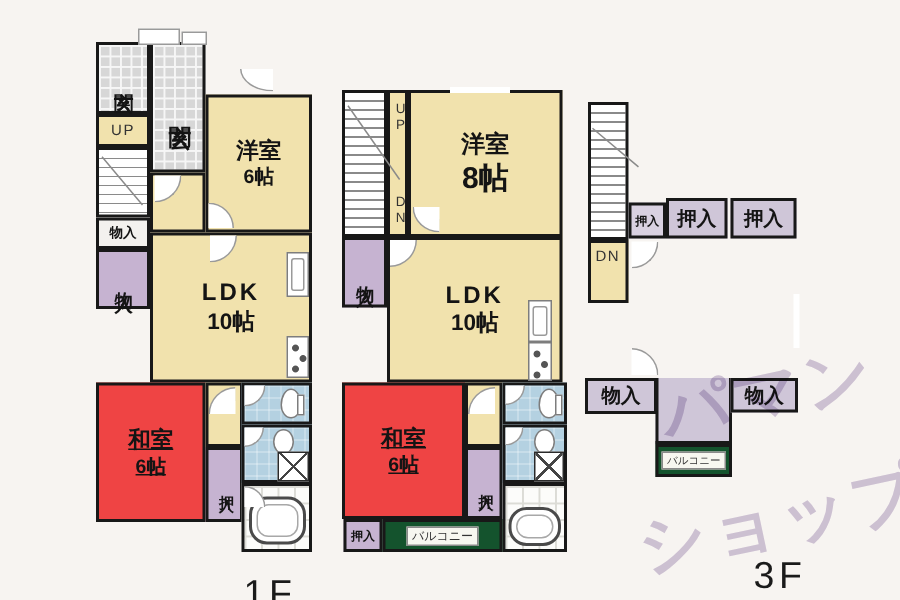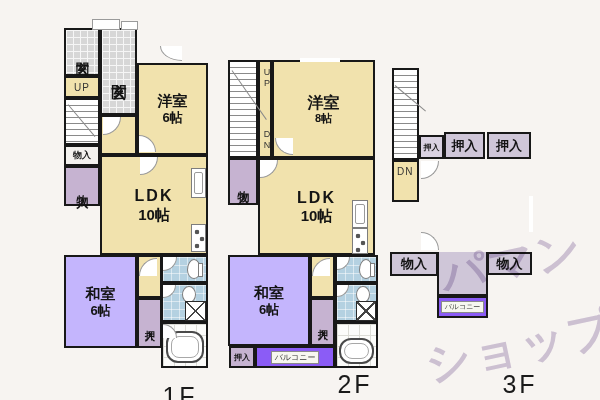--- a/index.html
+++ b/index.html
@@ -8,21 +8,21 @@
     position:relative;width:600px;height:400px;background:#f7f4f1;
     font-family:"Liberation Sans","DejaVu Sans",sans-serif;
     overflow:hidden;color:#141414;
   }
   .room{
     position:absolute;box-sizing:border-box;border:2px solid #181818;
     display:flex;align-items:center;justify-content:center;flex-direction:column;
     z-index:1;text-align:center;
   }
   .beige{background:#f1e2ad;}
-  .green{background:#c4b5fd;}
+  .green{background:#ef4444;text-decoration:underline;}
   .purple{background:#c6b3d1;}
   .lavender{background:#cfc6d8;}
   .lavlight{background:#d9d1e1;}
   .blue{
     background-color:#b4d1e1;
     background-image:linear-gradient(rgba(255,255,255,.5) 1px,transparent 1px),
       linear-gradient(90deg,rgba(255,255,255,.5) 1px,transparent 1px);
     background-size:8px 8px;
   }
   .tile{
@@ -34,21 +34,21 @@
   .stairs{
     background:#ffffff;
     background-image:repeating-linear-gradient(to bottom,transparent 0 5px,#8a8a8a 5px 6px);
   }
   .bathgrid{
     background-color:#fcfcfa;
     background-image:linear-gradient(#dcdcd6 1px,transparent 1px),
       linear-gradient(90deg,#dcdcd6 1px,transparent 1px);
     background-size:11px 11px;
   }
-  .balcony{background:#8b5cf6;border-width:2px;}
+  .balcony{background:#14532d;border-width:2px;}
   .rname{font-weight:700;font-size:15px;line-height:1.2;}
   .rsize{font-weight:700;font-size:13px;line-height:1.2;}
   .vtext{writing-mode:vertical-rl;text-orientation:upright;font-weight:700;letter-spacing:1px;}
   .smalllab{font-weight:700;font-size:9px;}
   .updn{font-size:10px;letter-spacing:1px;font-weight:400;color:#333;}
   .door{
     position:absolute;box-sizing:border-box;background:#fff;
     border:1.4px solid #9a9a9a;z-index:5;
   }
   .door.br{border-top:none;border-left:none;border-radius:0 0 100% 0;}
@@ -157,21 +157,21 @@
 
   <div class="room stairs" style="left:228px;top:60px;width:30px;height:98px;"></div>
   <div class="stairline" style="left:232px;top:70px;width:60px;transform:rotate(55deg);"></div>
   <div class="room beige" style="left:258px;top:60px;width:14px;height:98px;">
     <span class="vtext updn" style="position:absolute;top:5px;left:2px;font-size:9px;font-weight:400;">UP</span>
     <span class="vtext updn" style="position:absolute;bottom:5px;left:2px;font-size:9px;font-weight:400;">DN</span>
   </div>
 
   <div class="room beige" style="left:272px;top:60px;width:103px;height:98px;">
     <span class="rname" style="font-size:16px;">洋室</span>
-    <span class="rsize" style="font-size:11px;">8帖</span>
+    <span class="rsize" style="font-size:20px;">8帖</span>
   </div>
   <div class="gap" style="left:300px;top:58px;width:40px;height:4px;border:none;background:#fff;"></div>
   <div class="door bl" style="left:275px;top:138px;width:18px;height:17px;"></div>
 
   <div class="room purple" style="left:228px;top:158px;width:30px;height:47px;">
     <span class="vtext" style="font-size:12px;">物入</span>
   </div>
 
   <div class="room beige" style="left:258px;top:158px;width:117px;height:97px;">
     <span class="rname" style="font-size:16px;letter-spacing:2px;">LDK</span>
@@ -235,19 +235,18 @@
     <span class="rname" style="font-size:13px;">物入</span>
   </div>
   <div class="room lavender" style="left:487px;top:252px;width:45px;height:23px;">
     <span class="rname" style="font-size:13px;">物入</span>
   </div>
   <div class="room balcony" style="left:437px;top:296px;width:51px;height:22px;">
     <span class="balbox" style="font-size:7px;">バルコニー</span>
   </div>
 
   <div class="floorlabel" style="left:145px;top:382px;">1F</div>
-  <div class="floorlabel" style="left:320px;top:370px;">2F</div>
   <div class="floorlabel" style="left:485px;top:370px;">3F</div>
 
   <div class="wm-kana" style="left:440px;top:232px;">パマン</div>
   <div class="wm-kana" style="left:424px;top:316px;">ショップ</div>
 
 </div>
 
 </body></html>

